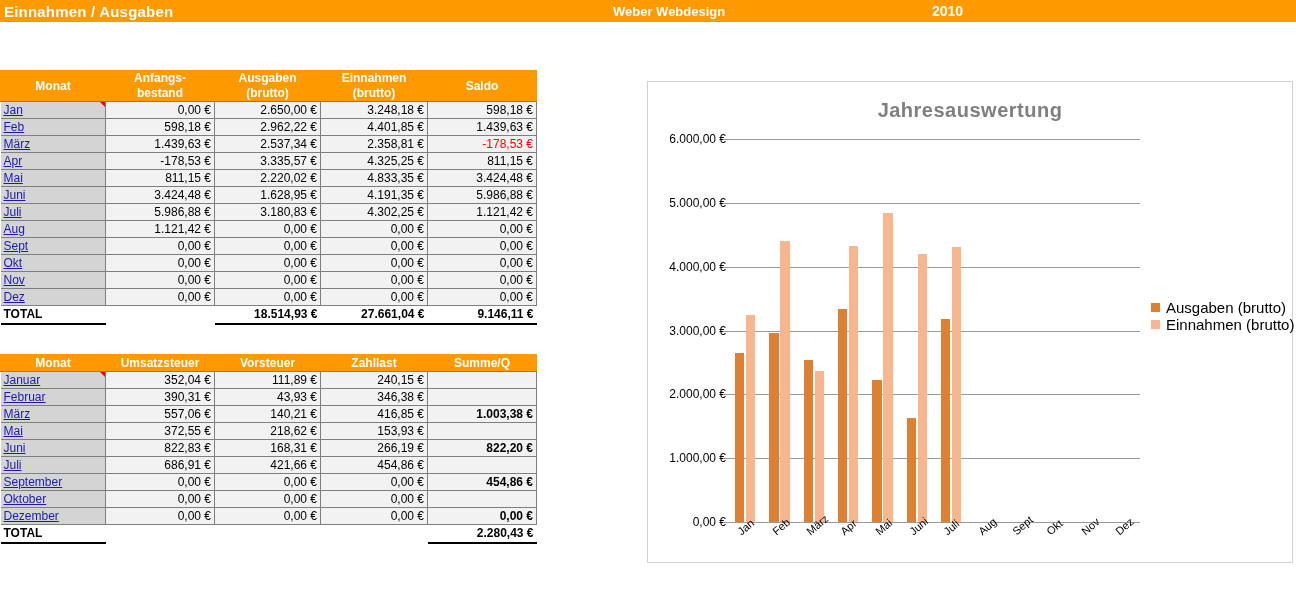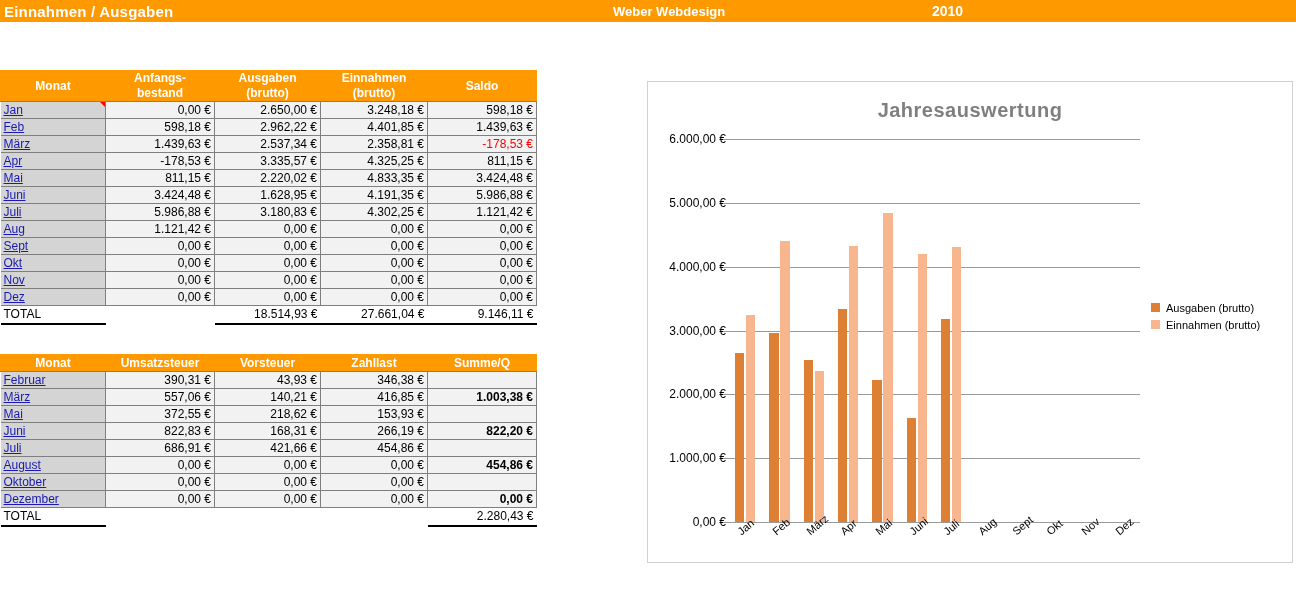--- a/index.html
+++ b/index.html
@@ -54,21 +54,21 @@
   td.month a{
     color:#1a1ab0;text-decoration:underline;cursor:pointer;
   }
   td.num{
     background:#F2F2F2;text-align:right;
   }
   td.num.neg{color:#ff0000;}
   td.num.bold{font-weight:bold;}
   tr.total td{
     background:#ffffff;border:none;border-top:1px solid #ffffff;
-    height:17px;line-height:17px;font-weight:normal;
+    height:17px;line-height:17px;font-weight:bold;
   }
   tr.total td.tl{text-align:left;border-bottom:2px solid #000;}
   tr.total td.tv{text-align:right;border-bottom:2px solid #000;}
   tr.total td.tn{border-bottom:none;}
   
   td.has-comment{position:relative;}
   td.has-comment::after{
     content:"";position:absolute;right:0;top:0;
     width:0;height:0;border-top:5px solid #ff0000;border-left:5px solid transparent;
   }
@@ -106,21 +106,21 @@
     position:absolute;font-size:11px;color:#000;white-space:nowrap;
     transform-origin:left top;transform:rotate(-40deg);
   }
   #legend{
     position:absolute;left:503px;top:218px;
   }
   .legend-row{display:flex;align-items:center;height:15px;margin-bottom:2px;}
   .legend-swatch{width:9px;height:9px;margin-right:6px;display:inline-block;}
   .legend-swatch.exp{background:#DD8033;}
   .legend-swatch.inc{background:#F7B68E;}
-  .legend-text{font-size:11px;color:#000;white-space:nowrap;}
+  .legend-text{font-size:15px;color:#000;white-space:nowrap;}
 </style>
 </head>
 <body>
 
 <div id="header-bar">
   <div id="header-title">Einnahmen / Ausgaben</div>
   <div id="header-company">Weber Webdesign</div>
   <div id="header-year">2010</div>
 </div>
 
@@ -261,20 +261,27 @@
     <tr class="hdr-row-1">
       <th>Monat</th>
       <th>Umsatzsteuer</th>
       <th>Vorsteuer</th>
       <th>Zahllast</th>
       <th>Summe/Q</th>
     </tr>
   </thead>
   <tbody id="vat-body">
       <tr>
+        <td class="month has-comment"><a>Januar</a></td>
+        <td class="num">352,04 €</td>
+        <td class="num">111,89 €</td>
+        <td class="num">240,15 €</td>
+        <td class="num bold"></td>
+      </tr>
+      <tr>
         <td class="month"><a>Februar</a></td>
         <td class="num">390,31 €</td>
         <td class="num">43,93 €</td>
         <td class="num">346,38 €</td>
         <td class="num bold"></td>
       </tr>
       <tr>
         <td class="month"><a>März</a></td>
         <td class="num">557,06 €</td>
         <td class="num">140,21 €</td>
@@ -296,21 +303,21 @@
         <td class="num bold">822,20 €</td>
       </tr>
       <tr>
         <td class="month"><a>Juli</a></td>
         <td class="num">686,91 €</td>
         <td class="num">421,66 €</td>
         <td class="num">454,86 €</td>
         <td class="num bold"></td>
       </tr>
       <tr>
-        <td class="month"><a>August</a></td>
+        <td class="month"><a>September</a></td>
         <td class="num">0,00 €</td>
         <td class="num">0,00 €</td>
         <td class="num">0,00 €</td>
         <td class="num bold">454,86 €</td>
       </tr>
       <tr>
         <td class="month"><a>Oktober</a></td>
         <td class="num">0,00 €</td>
         <td class="num">0,00 €</td>
         <td class="num">0,00 €</td>

